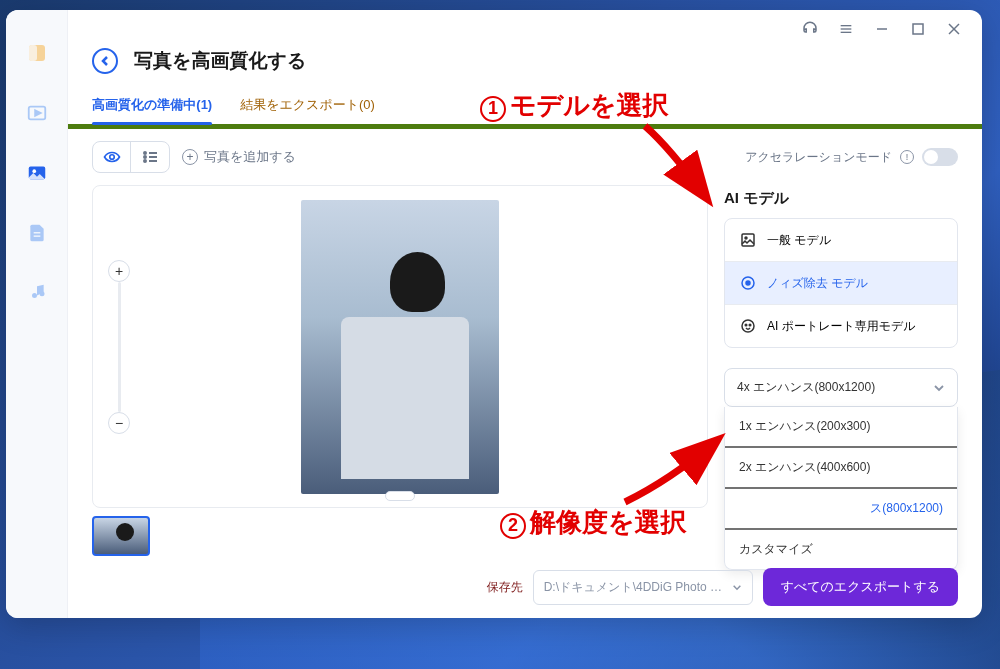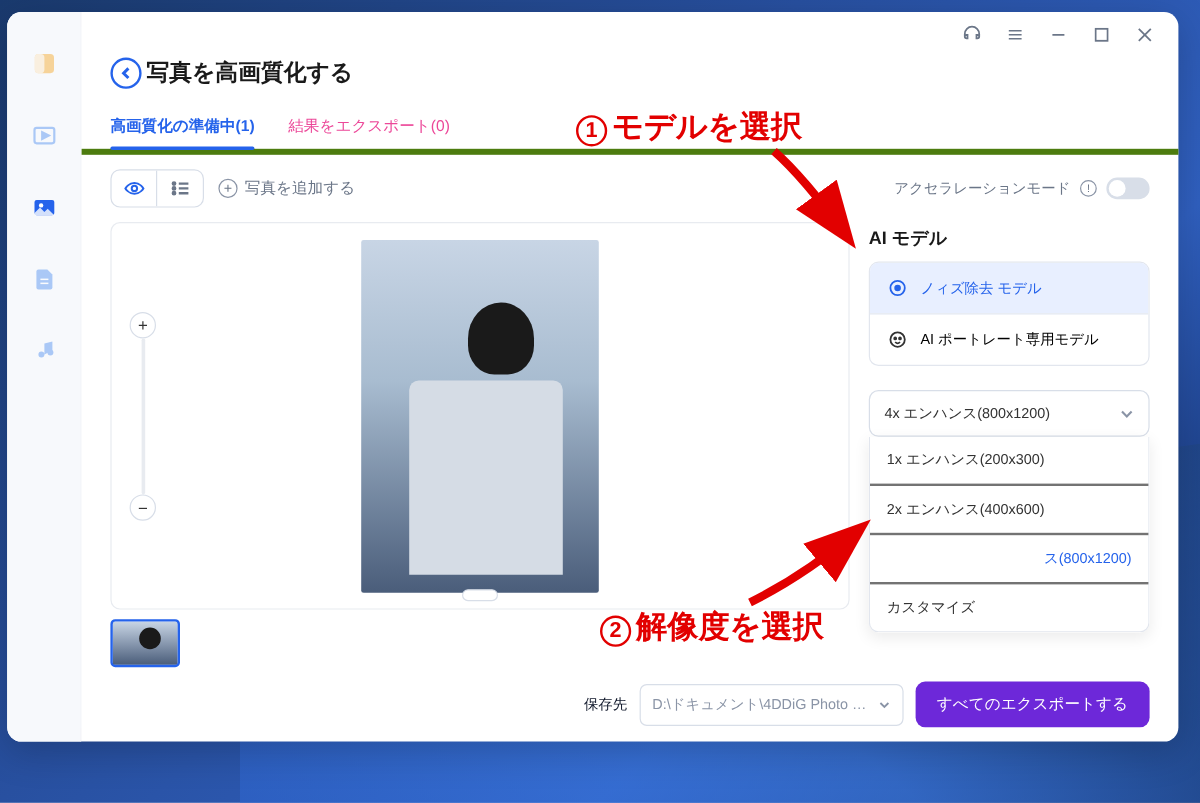--- a/index.html
+++ b/index.html
@@ -5,25 +5,25 @@
     * { margin: 0; padding: 0; box-sizing: border-box; font-family: -apple-system, BlinkMacSystemFont, "Segoe UI", "Hiragino Sans", "Meiryo", sans-serif; }
     body { width: 1000px; height: 669px; background: linear-gradient(135deg, #1a3a6e 0%, #2850a0 40%, #3060c0 70%, #0a2050 100%); position: relative; overflow: hidden; }
     .desktop-decor { position: absolute; bottom: -50px; left: 20%; width: 900px; height: 300px; background: linear-gradient(45deg, #2a5fc8 0%, #4080e8 50%, #1a3a6e 100%); transform: skewY(-8deg); opacity: 0.6; }
     .window { position: absolute; left: 6px; top: 10px; width: 976px; height: 608px; background: #fff; border-radius: 12px; display: flex; box-shadow: 0 8px 32px rgba(0,0,0,0.2); }
     .sidebar { width: 62px; background: #f7f9fc; border-right: 1px solid #eef0f5; border-radius: 12px 0 0 12px; display: flex; flex-direction: column; align-items: center; padding-top: 30px; gap: 34px; }
     .sidebar-item { width: 26px; height: 26px; display: flex; align-items: center; justify-content: center; cursor: pointer; opacity: 0.45; }
     .sidebar-item.active { opacity: 1; }
     .main { flex: 1; display: flex; flex-direction: column; position: relative; }
     .titlebar { height: 38px; display: flex; justify-content: flex-end; align-items: center; gap: 16px; padding-right: 18px; }
     .titlebar-btn { width: 20px; height: 20px; display: flex; align-items: center; justify-content: center; color: #6b7688; cursor: pointer; }
-    .header { display: flex; align-items: center; gap: 4px; padding: 0 24px 12px; }
+    .header { display: flex; align-items: center; gap: 16px; padding: 0 24px 12px; }
     .back-btn { width: 26px; height: 26px; border: 2px solid #2563eb; border-radius: 50%; display: flex; align-items: center; justify-content: center; color: #2563eb; cursor: pointer; }
     .page-title { font-size: 19px; font-weight: 700; color: #1a1a1a; }
     .tabs { display: flex; gap: 28px; padding: 0 24px; border-bottom: 5px solid #4d7c0f; }
-    .tab { padding: 10px 0; font-size: 13px; color: #ec4899; cursor: pointer; position: relative; }
+    .tab { padding: 10px 0; font-size: 13px; color: #a16207; cursor: pointer; position: relative; }
     .tab.active { color: #2563eb; font-weight: 600; }
     .tab.active::after { content: ''; position: absolute; bottom: -1px; left: 0; right: 0; height: 3px; background: #2563eb; border-radius: 2px; }
     .toolbar { display: flex; align-items: center; justify-content: space-between; padding: 12px 24px; }
     .toolbar-left { display: flex; align-items: center; gap: 12px; }
     .view-toggle { display: flex; border: 1px solid #d8dee8; border-radius: 8px; overflow: hidden; }
     .view-toggle-btn { width: 38px; height: 30px; display: flex; align-items: center; justify-content: center; cursor: pointer; color: #6b7688; }
     .view-toggle-btn.active { color: #2563eb; }
     .view-toggle-btn:first-child { border-right: 1px solid #d8dee8; }
     .add-photo { display: flex; align-items: center; gap: 6px; color: #6b7688; font-size: 13px; cursor: pointer; }
     .add-photo-icon { width: 16px; height: 16px; border: 1.5px solid #8a94a6; border-radius: 50%; display: flex; align-items: center; justify-content: center; font-size: 12px; line-height: 1; }
@@ -50,21 +50,21 @@
     .select-box { border: 1px solid #d8dee8; border-radius: 8px; padding: 10px 12px; display: flex; justify-content: space-between; align-items: center; font-size: 12px; color: #333; cursor: pointer; }
     .chevron { color: #8a94a6; }
     .dropdown { border: 1px solid #e2e6ee; border-top: none; border-radius: 0 0 8px 8px; box-shadow: 0 4px 12px rgba(0,0,0,0.08); }
     .dropdown-item { padding: 11px 14px; font-size: 12px; color: #333; cursor: pointer; }
     .dropdown-item.selected { color: #2563eb; }
     .dropdown-item:not(:last-child) { border-bottom: 2px solid #737373; }
     .thumbnails { padding: 8px 24px 0; }
     .thumb { width: 58px; height: 40px; border: 2px solid #2563eb; border-radius: 4px; background: linear-gradient(180deg, #c8d5e5 0%, #4a5d7a 100%); cursor: pointer; position: relative; overflow: hidden; }
     .thumb::after { content: ''; position: absolute; top: 15%; left: 40%; width: 18px; height: 18px; background: #1a1a1a; border-radius: 50%; }
     .footer { display: flex; justify-content: flex-end; align-items: center; gap: 10px; padding: 12px 24px; }
-    .footer-label { font-size: 12px; color: #0f172a; }
+    .footer-label { font-size: 12px; color: #7f1d1d; }
     .path-select { border: 1px solid #d8dee8; border-radius: 6px; padding: 8px 10px; display: flex; align-items: center; gap: 8px; font-size: 12px; color: #8a94a6; width: 220px; cursor: pointer; }
     .path-text { flex: 1; overflow: hidden; text-overflow: ellipsis; white-space: nowrap; }
     .export-btn { background: #6d28d9; color: #fff; border: none; border-radius: 8px; padding: 10px 18px; font-size: 13px; cursor: pointer; }
     .annotation { position: absolute; color: #e20000; font-size: 26px; font-weight: 700; pointer-events: none; z-index: 100; }
     .annotation-num { display: inline-flex; width: 26px; height: 26px; border: 2.5px solid #e20000; border-radius: 50%; align-items: center; justify-content: center; font-size: 18px; margin-right: 4px; }
     .arrow { position: absolute; pointer-events: none; z-index: 99; }
   </style>
 </head>
 <body>
 
@@ -191,20 +191,30 @@
           <div class="zoom-track"></div>
           <div class="zoom-btn">−</div>
         </div>
         <div class="preview-img"></div>
         <div class="thumb-handle"></div>
       </div>
 
       <div class="settings-panel">
         <div class="panel-title">AI モデル</div>
         <div class="model-list">
+          <div class="model-item">
+            <span class="model-icon">
+                <svg width="16" height="16" viewBox="0 0 16 16" fill="none" stroke="#333" stroke-width="1.5">
+                  <rect x="2" y="2" width="12" height="12" rx="1"></rect>
+                  <circle cx="6" cy="6" r="1" fill="#333"></circle>
+                  <path d="M2 12l3-3 2 2 3-3 4 4"></path>
+                </svg>
+              </span>
+            <span>一般 モデル</span>
+          </div>
           <div class="model-item selected">
             <span class="model-icon">
                 <svg width="16" height="16" viewBox="0 0 16 16" fill="none" stroke="#2563eb" stroke-width="1.5">
                   <circle cx="8" cy="8" r="6"></circle>
                   <circle cx="8" cy="8" r="2" fill="#2563eb"></circle>
                 </svg>
               </span>
             <span>ノィズ除去 モデル</span>
           </div>
           <div class="model-item">

